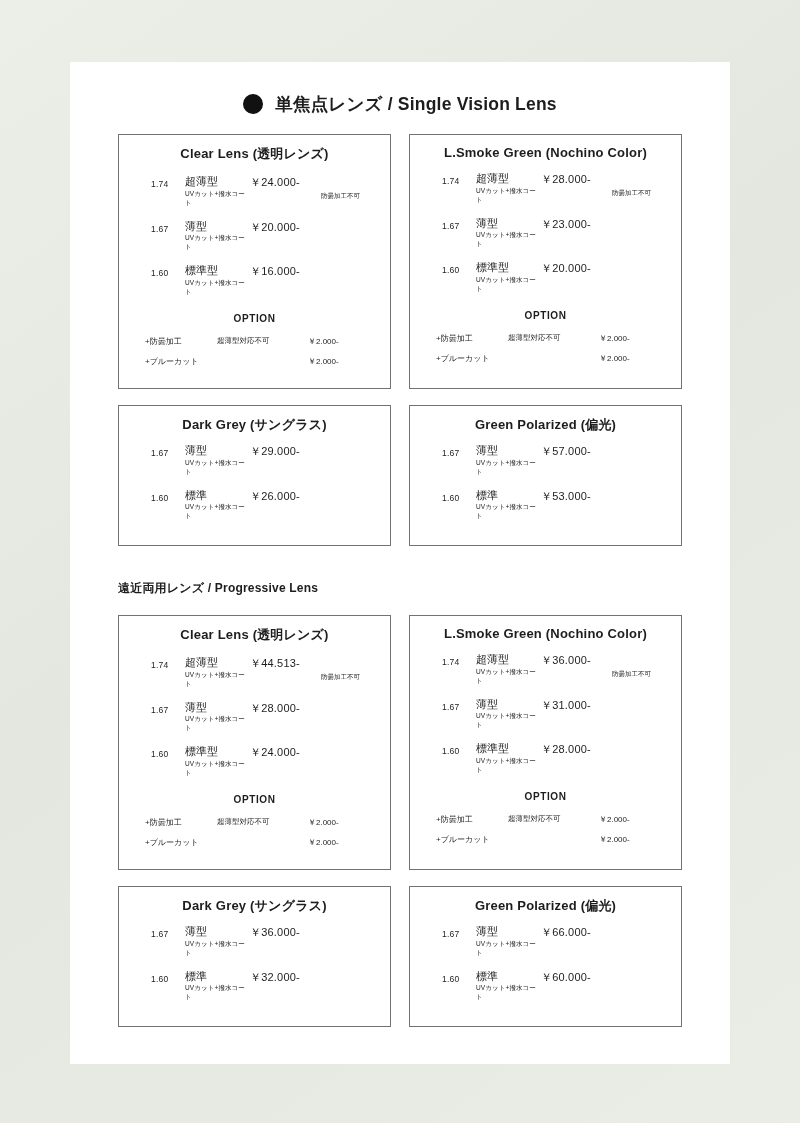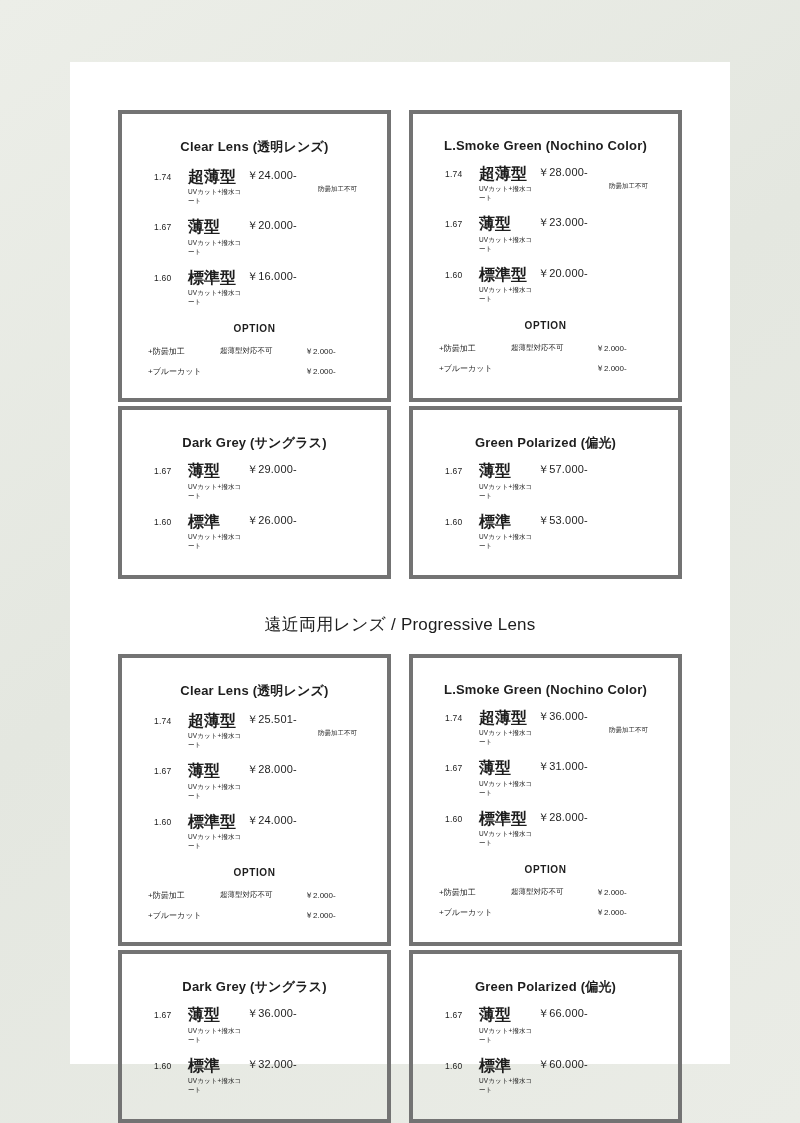--- a/index.html
+++ b/index.html
@@ -60,40 +60,40 @@
     white-space: nowrap;
   }
   .section-sub {
     text-align: center;
     font-size: 9.5px;
     margin-top: 7px;
     letter-spacing: 0.3px;
     color: #2a2a2a;
   }
   .section-title-plain {
-    text-align: center;
-    font-size: 17px;
-    font-weight: 400;
+    text-align: left;
+    font-size: 12px;
+    font-weight: 700;
     letter-spacing: 0.2px;
   }
 
   
   .grid {
     display: grid;
     grid-template-columns: 1fr 1fr;
     gap: 0 18px;
     margin-top: 18px;
   }
   .box {
-    border: 4px solid #737373;
-    padding: 24px 14px 12px 14px;
+    border: 1px solid #737373;
+    padding: 10px 14px 12px 14px;
     box-sizing: border-box;
   }
   .box.tall { min-height: 250px; }
-  .box.short { min-height: 132px; margin-top: 4px; }
+  .box.short { min-height: 132px; margin-top: 16px; }
 
   .box-title {
     text-align: center;
     font-size: 13px;
     font-weight: 600;
     letter-spacing: 0.2px;
     margin-bottom: 12px;
   }
   .box.short .box-title { margin-bottom: 10px; }
 
@@ -108,22 +108,22 @@
     width: 34px;
     flex: 0 0 34px;
     font-size: 8.5px;
     padding-top: 4px;
     letter-spacing: 0.2px;
   }
   .names {
     flex: 1 1 auto;
   }
   .nm {
-    font-size: 16px;
-    font-weight: 700;
+    font-size: 11px;
+    font-weight: 400;
     line-height: 1.15;
   }
   .sub {
     font-size: 6.5px;
     letter-spacing: 0.1px;
     margin-top: 2px;
     color: #222;
   }
   .price-col {
     width: 120px;
@@ -165,20 +165,24 @@
   .gap-between-sections { height: 34px; }
 </style>
 </head>
 <body>
 
 <div class="page-bg"></div>
 
 <div class="sheet">
   <div class="inner">
 
+    <div class="section-head">
+      <span class="dot"></span>
+      <span class="section-title">単焦点レンズ / Single Vision Lens</span>
+    </div>
 
     <div class="grid">
 
       <div class="box tall">
         <div class="box-title">Clear Lens (透明レンズ)</div>
 
         <div class="row">
           <div class="idx">1.74</div>
           <div class="names">
             <div class="nm">超薄型</div>
@@ -344,21 +348,21 @@
       <div class="box tall">
         <div class="box-title">Clear Lens (透明レンズ)</div>
 
         <div class="row">
           <div class="idx">1.74</div>
           <div class="names">
             <div class="nm">超薄型</div>
             <div class="sub">UVカット+撥水コート</div>
           </div>
           <div class="price-col">
-            <div class="price">￥25.501-</div>
+            <div class="price">￥44.513-</div>
             <div class="note">防曇加工不可</div>
           </div>
         </div>
 
         <div class="row">
           <div class="idx">1.67</div>
           <div class="names">
             <div class="nm">薄型</div>
             <div class="sub">UVカット+撥水コート</div>
           </div>

